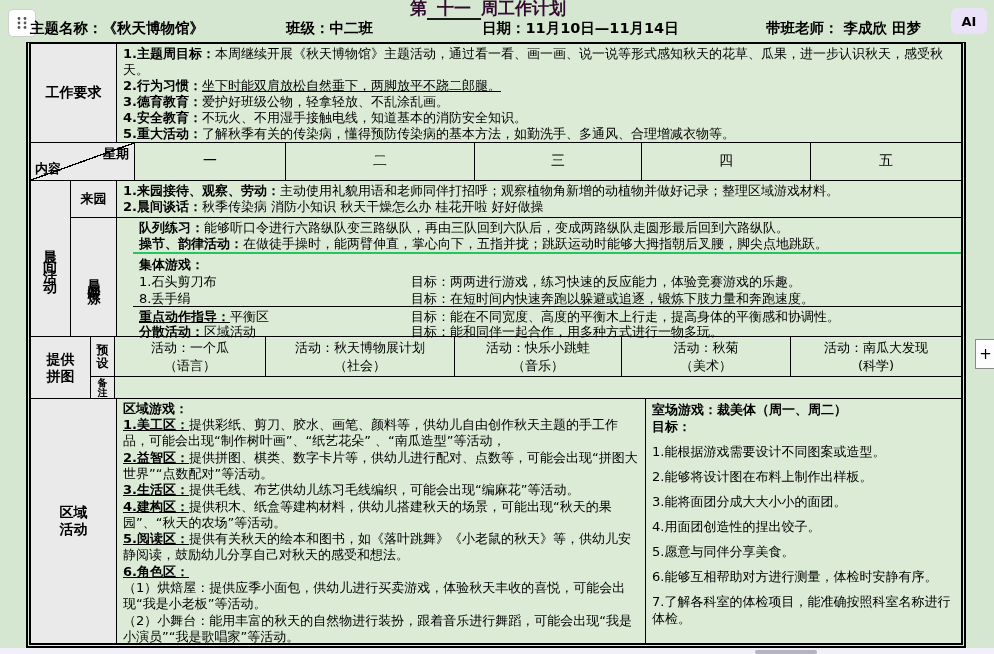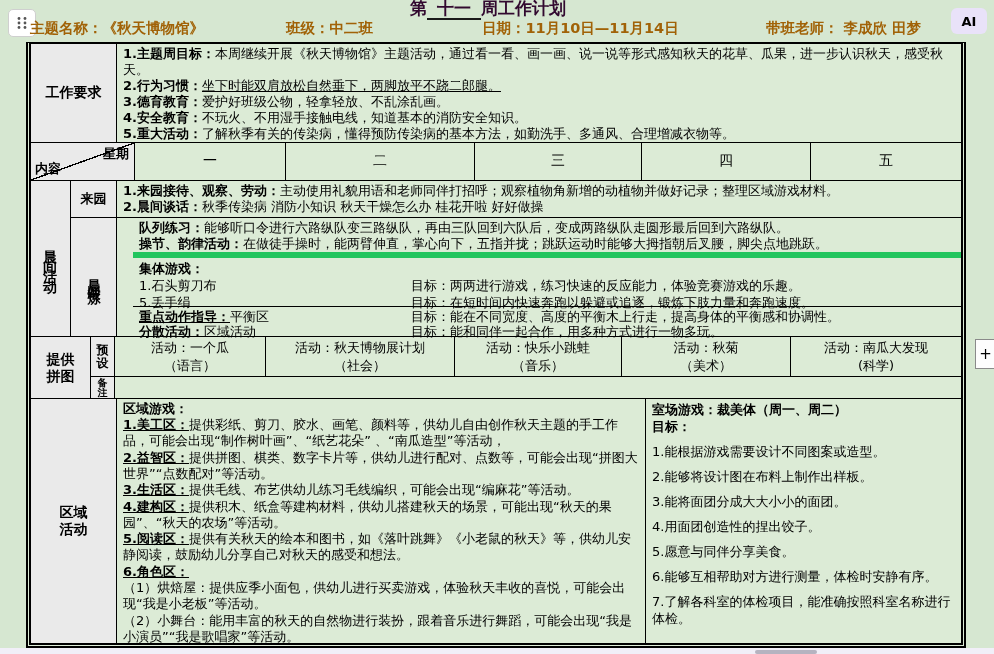--- a/index.html
+++ b/index.html
@@ -11,21 +11,21 @@
   .ai-badge{position:absolute;left:951px;top:8px;width:36px;height:26px;background:#e9e2f9;
         border-radius:6px;color:#000000;font-weight:bold;font-size:13px;
         display:flex;align-items:center;justify-content:center;}
   .plus-btn{position:absolute;left:975px;top:339px;width:19px;height:28px;background:#fdfdfd;
         border:1px solid #8a8a8a;font-size:15px;display:flex;align-items:center;justify-content:center;}
   .scroll-strip{position:absolute;left:0;top:648px;width:994px;height:6px;background:#f1eff8;}
   .scroll-thumb{position:absolute;left:755px;top:650px;width:62px;height:4px;border-radius:2px;background:#b5b3c0;}
   
   .doc-title{position:absolute;left:410px;top:-3px;font-size:17px;font-weight:bold;color:#32092f;white-space:nowrap;}
   .wk{border-bottom:2px solid #1a1a1a;padding:0 10px;}
-  .hdr{position:absolute;top:19px;font-size:14.5px;font-weight:bold;color:#a16207;white-space:nowrap;text-align:center;}
+  .hdr{position:absolute;top:19px;font-size:14.5px;font-weight:bold;color:#000000;white-space:nowrap;text-align:center;}
   #h-theme{left:30px}#h-class{left:286px}#h-date{left:482px}#h-teacher{left:766px}
   
   .tbl{position:absolute;left:26px;top:42px;width:940px;height:606px;box-sizing:border-box;
        border:5px double #000;border-top:2px solid #000;background:#dcebd6;
        display:flex;flex-direction:column;font-size:13px;}
   .trow{display:flex;border-bottom:1px solid #000;box-sizing:border-box;min-height:0;}
   .trow.last{border-bottom:0;}
   .subrow{display:flex;border-bottom:1px solid #000;box-sizing:border-box;min-height:0;}
   .subrow.last{border-bottom:0;gap:16px;}
   .col{display:flex;flex-direction:column;min-width:0;}
@@ -128,28 +128,28 @@
         </div>
         <div class="subrow last flex1">
           <div class="lcell w46">
               <span class="vtext vs-mid">晨间锻炼</span>
             </div>
           <div class="col flex1">
             <div class="ccell norb pad" style="height:35px">
               <div class="para lh16"><span class="bl">队列练习：</span><span>能够听口令进行六路纵队变三路纵队，再由三队回到六队后，变成两路纵队走圆形最后回到六路纵队。</span></div>
               <div class="para lh16"><span class="bl">操节、韵律活动：</span><span>在做徒手操时，能两臂伸直，掌心向下，五指并拢；跳跃运动时能够大拇指朝后叉腰，脚尖点地跳跃。</span></div>
             </div>
-            <div class="ccell norb pad" style="height:54px;border-top:6px solid #22c55e">
+            <div class="ccell norb pad" style="height:54px;border-top:2px solid #22c55e">
               <div class="para bl" style="line-height:17px">集体游戏：</div>
               <div class="grow">
                 <span class="gname">1.石头剪刀布</span>
                 <span class="ggoal">目标：两两进行游戏，练习快速的反应能力，体验竞赛游戏的乐趣。</span>
               </div>
               <div class="grow">
-                <span class="gname">5.丢手绢</span>
+                <span class="gname">8.丢手绢</span>
                 <span class="ggoal">目标：在短时间内快速奔跑以躲避或追逐，锻炼下肢力量和奔跑速度。</span>
               </div>
             </div>
             <div class="ccell norb pad flex1 focus" style="border-top:1px solid #000">
               <div class="grow">
                 <span class="gname"><span class="bl ul">重点动作指导：</span><span>平衡区</span></span>
                 <span class="ggoal">目标：能在不同宽度、高度的平衡木上行走，提高身体的平衡感和协调性。</span>
               </div>
               <div class="grow">
                 <span class="gname"><span class="bl">分散活动：</span><span>区域活动</span></span>

